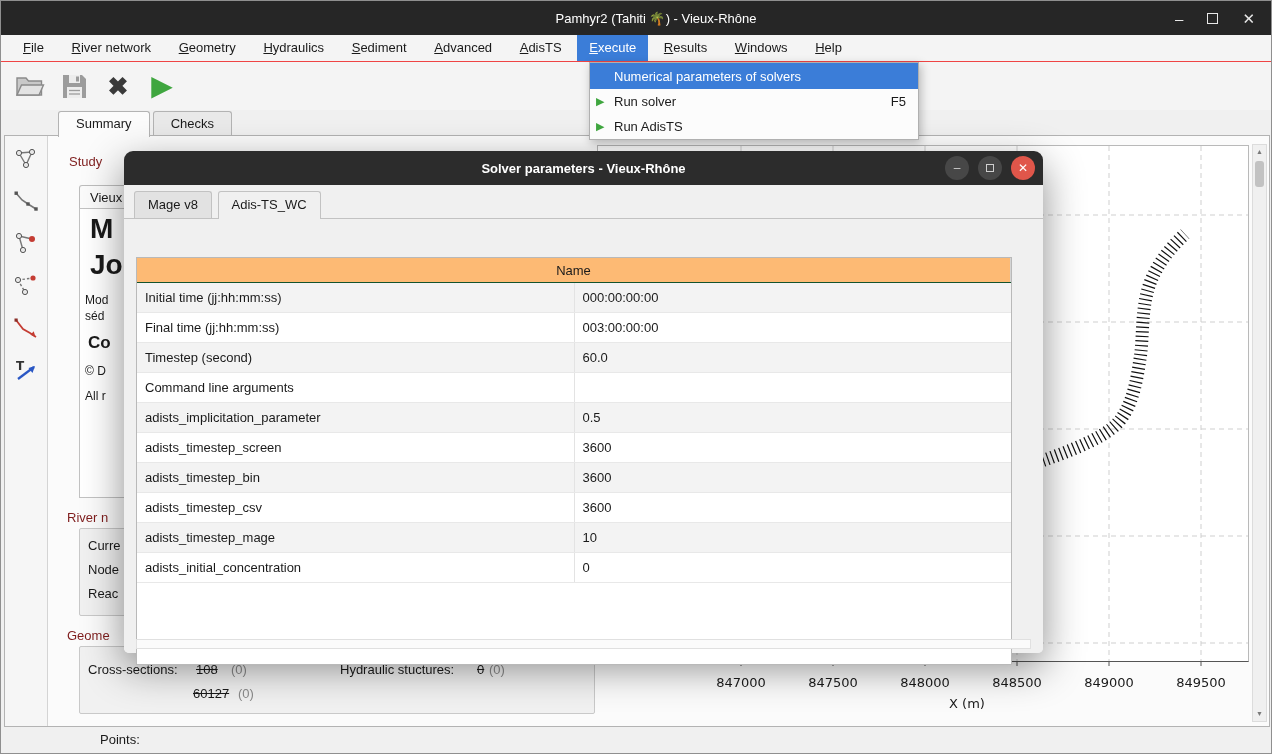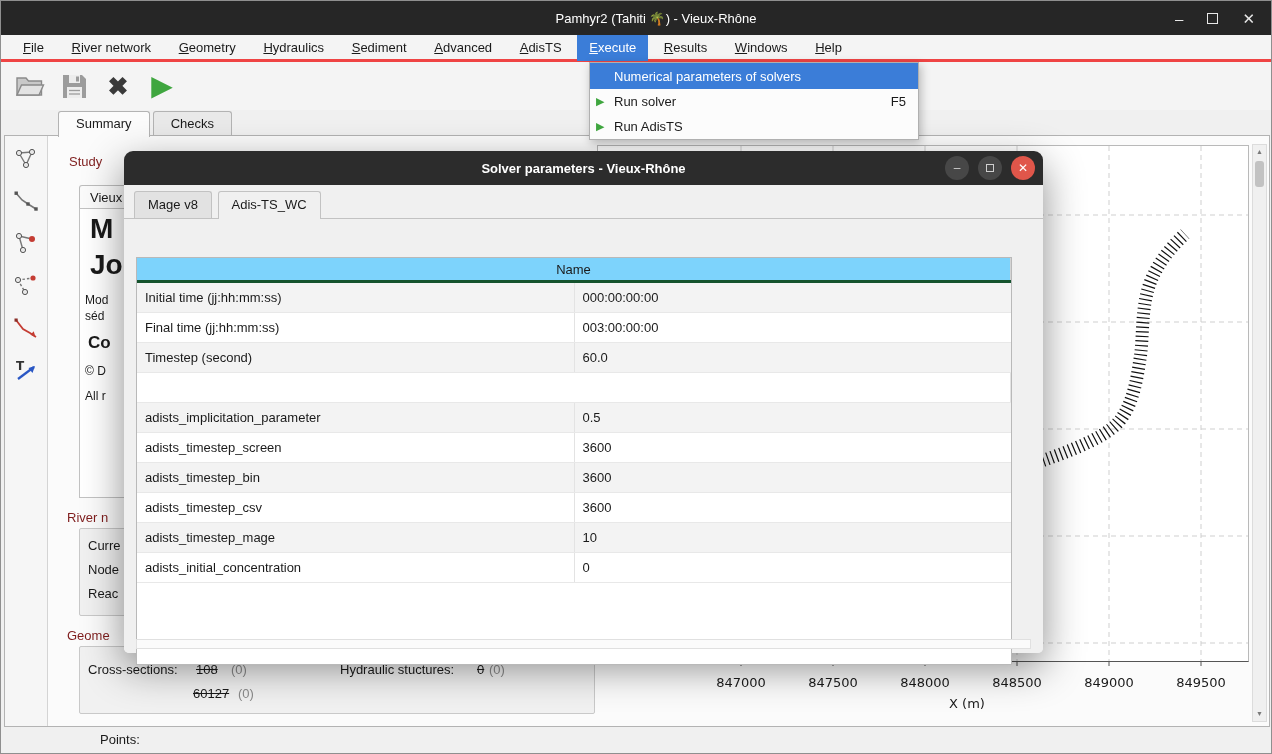--- a/index.html
+++ b/index.html
@@ -13,21 +13,21 @@
   
   .titlebar { position:absolute; left:0; top:0; right:0; height:34px; background:var(--titlebar-bg,#262626);
     display:flex; align-items:center; justify-content:center; color:#fff; }
   .titlebar .title { font-weight:normal; font-size:13px;margin-left:40px; }
   .win-controls { position:absolute; right:16px; top:0; height:34px; display:flex; align-items:center; gap:24px; color:#e8e8e8; }
   .win-controls .glyph { font-size:15px; line-height:1; cursor:default; }
   .max-square { width:11px; height:11px; border:1px solid #e8e8e8; display:inline-block; }
 
   
   .menubar { position:absolute; left:0; top:34px; right:0; height:27px; background:#f4f4f4;
-    border-bottom:3px solid #ef4444; padding-left:10px; white-space:nowrap; }
+    border-bottom:1px solid #ef4444; padding-left:10px; white-space:nowrap; }
   .menu-item { display:inline-block; padding:5px 12px 6px; cursor:default; }
   .menu-item::first-letter { text-decoration:underline; }
   .menu-item.active { background:var(--accent,#3b7dd8); color:#fff; }
 
   
   .toolbar { position:absolute; left:0; top:61px; right:0; height:48px; background:#f4f4f4;
     display:flex; align-items:center; gap:10px; padding-left:12px; }
   .tool-btn { width:34px; height:38px; border:none; background:transparent; display:flex; align-items:center; justify-content:center; cursor:pointer; }
   .x-glyph { font-size:25px; font-weight:bold; color:#3a3a3a; line-height:1; }
   .play-glyph { color:var(--run-green,#3fa63f); line-height:1; }
@@ -93,21 +93,21 @@
     display:flex; align-items:center; justify-content:center; font-size:12px; line-height:1; cursor:pointer; }
   .dlg-circle.close { background:var(--close-red,#e0564a); color:#fff; }
   .dlg-circle .sq { width:8px; height:8px; border:1px solid #cfcfcf; display:inline-block; }
   .dlg-body { position:absolute; left:0; right:0; top:34px; bottom:0; background:#f0f0f0; border-radius:0 0 5px 5px; }
   .dlg-tabrow { height:34px; padding:6px 0 12px 10px; border-bottom:1px solid #c2c2c2; }
   .dlg-tab { display:inline-block; height:27px; line-height:26px; padding:0 13px; margin-right:2px;
     border:1px solid #c2c2c2; border-bottom:none; border-radius:3px 3px 0 0; background:#e2e2e2; cursor:pointer; position:relative; }
   .dlg-tab.active { background:#f0f0f0; margin-bottom:-1px; height:28px; z-index:2; }
   .param-table { position:absolute; left:12px; top:72px; width:876px; height:408px;
     background:#ffffff; border:1px solid #b9b9b9; overflow:hidden; }
-  .pt-header { display:flex; height:25px; background:#7dd3fc; border-bottom:3px solid #14532d; }
+  .pt-header { display:flex; height:25px; background:#fdba74; border-bottom:1px solid #14532d; }
   .pt-header .pt-cell { flex:1; display:flex; align-items:center; justify-content:center; }
   .pt-header .pt-cell:first-child { border-right:1px solid #d4d4d4; }
   .pt-row { display:flex; height:30px; border-bottom:1px solid #e8e8e8; background:#fff; }
   .pt-row:nth-child(even) { background:#f3f3f3; }
   .pt-row .pt-cell { flex:1; display:flex; align-items:center; padding-left:8px; }
   .pt-row .pt-cell:first-child { border-right:1px solid #e3e3e3; }
   .dlg-bottom-strip { position:absolute; left:12px; right:12px; bottom:4px; height:10px;
     background:#fbfbfb; border:1px solid #e0e0e0; }
 </style>
 </head>
@@ -341,20 +341,21 @@
         </div>
         <div class="pt-row">
           <div class="pt-cell">Final time (jj:hh:mm:ss)</div>
           <div class="pt-cell">003:00:00:00</div>
         </div>
         <div class="pt-row">
           <div class="pt-cell">Timestep (second)</div>
           <div class="pt-cell">60.0</div>
         </div>
         <div class="pt-row">
+          <div class="pt-cell">Command line arguments</div>
           <div class="pt-cell"></div>
         </div>
         <div class="pt-row">
           <div class="pt-cell">adists_implicitation_parameter</div>
           <div class="pt-cell">0.5</div>
         </div>
         <div class="pt-row">
           <div class="pt-cell">adists_timestep_screen</div>
           <div class="pt-cell">3600</div>
         </div>

